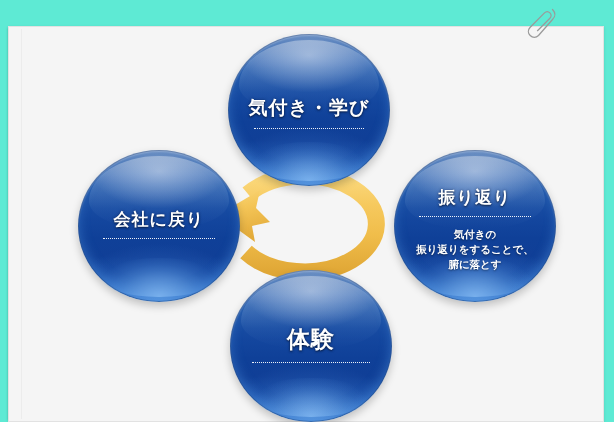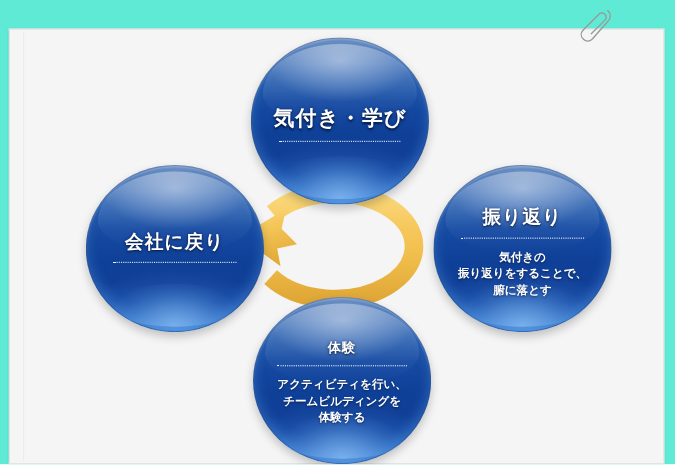--- a/index.html
+++ b/index.html
@@ -177,21 +177,21 @@
 
   
   #sphere-top    { left: 228px; top: 34px;  width: 162px; height: 152px; }
   #sphere-left   { left: 78px;  top: 150px; width: 162px; height: 152px; }
   #sphere-right  { left: 394px; top: 150px; width: 162px; height: 152px; }
   #sphere-bottom { left: 230px; top: 270px; width: 162px; height: 152px; }
 
   #sphere-top    .sphere-title { font-size: 19px; }
   #sphere-left   .sphere-title { font-size: 17px; }
   #sphere-right  .sphere-title { font-size: 17px; }
-  #sphere-bottom .sphere-title { font-size: 12px; }
+  #sphere-bottom .sphere-title { font-size: 23px; }
 
   #sphere-top    .divider { width: 110px; }
   #sphere-left   .divider { width: 112px; }
   #sphere-right  .divider { width: 112px; }
   #sphere-bottom .divider { width: 118px; }
 
   #sphere-top    .sphere-content { padding-top: 14px; }
   #sphere-left   .sphere-content { padding-top: 4px; }
   #sphere-right  .sphere-content { padding-top: 6px; }
   #sphere-bottom .sphere-content { padding-top: 4px; }
@@ -249,23 +249,20 @@
         <div class="sphere-body">気付きの
 振り返りをすることで、
 腑に落とす</div>
       </div>
     </div>
 
     <div class="sphere" id="sphere-bottom">
       <div class="sphere-content">
         <div class="sphere-title">体験</div>
         <div class="divider"></div>
-        <div class="sphere-body">アクティビティを行い、
-チームビルディングを
-体験する</div>
       </div>
     </div>
 
     <div class="sphere" id="sphere-left">
       <div class="sphere-content">
         <div class="sphere-title">会社に戻り</div>
         <div class="divider"></div>
       </div>
     </div>
 

